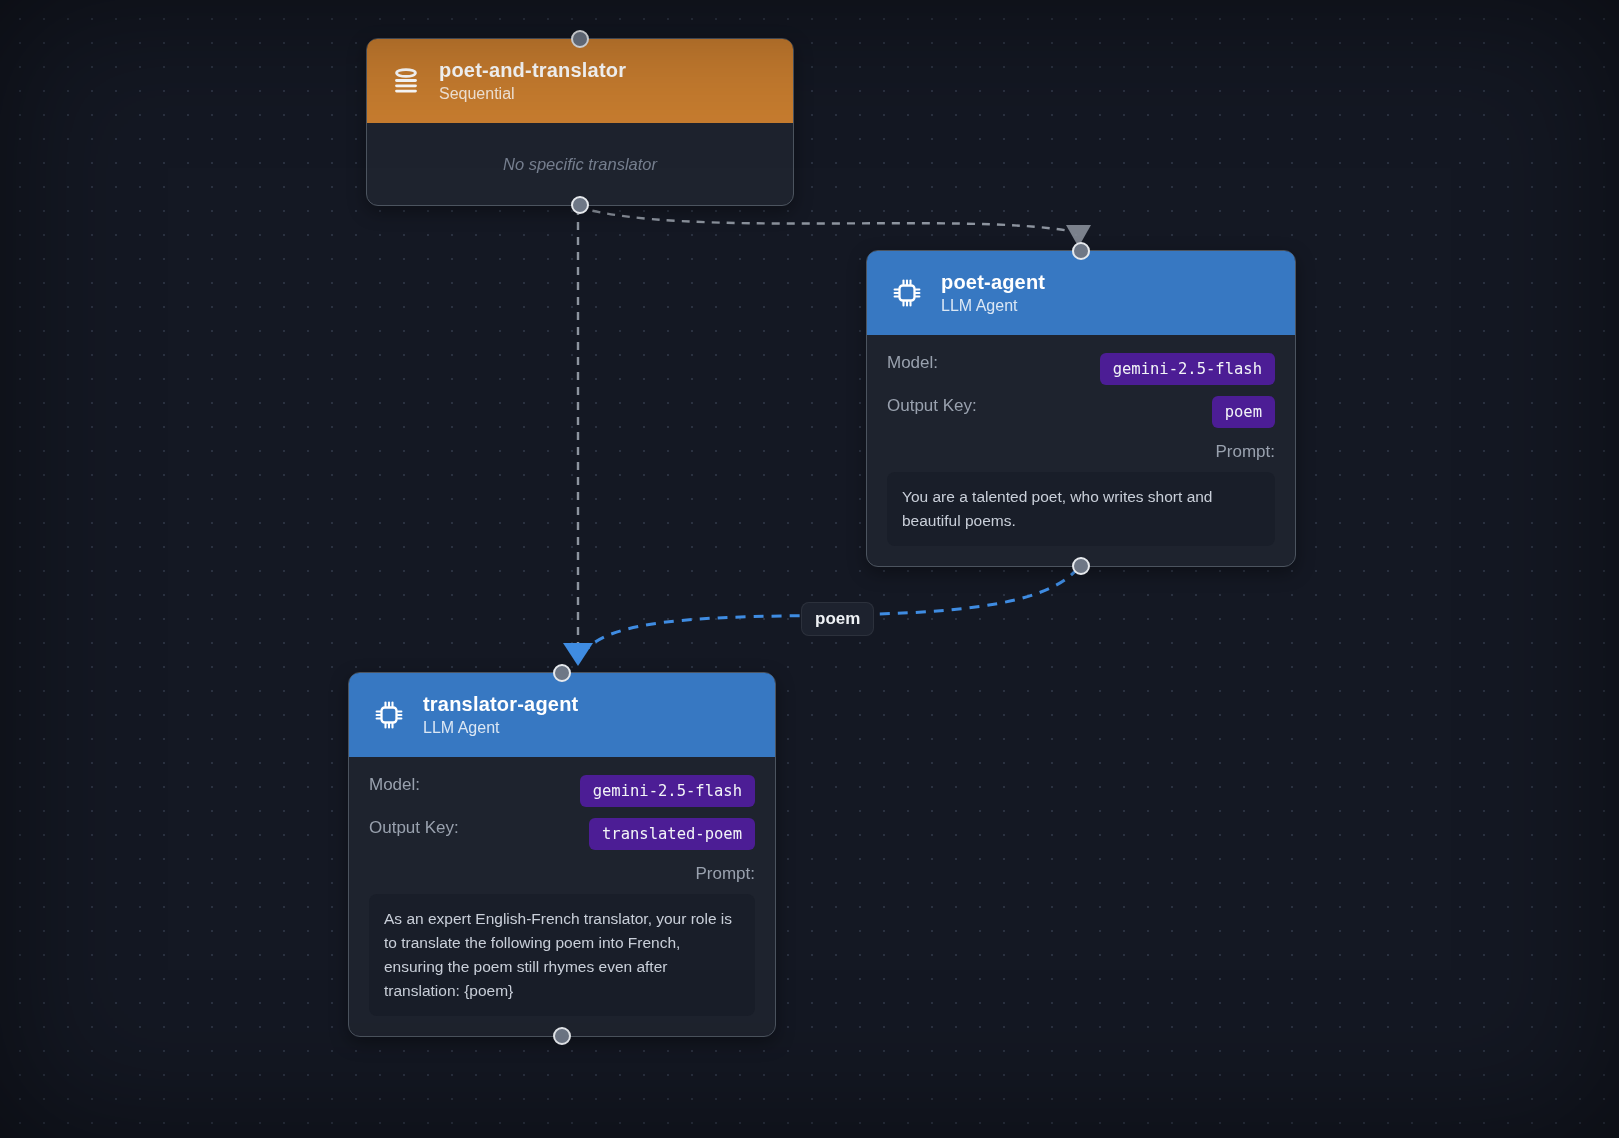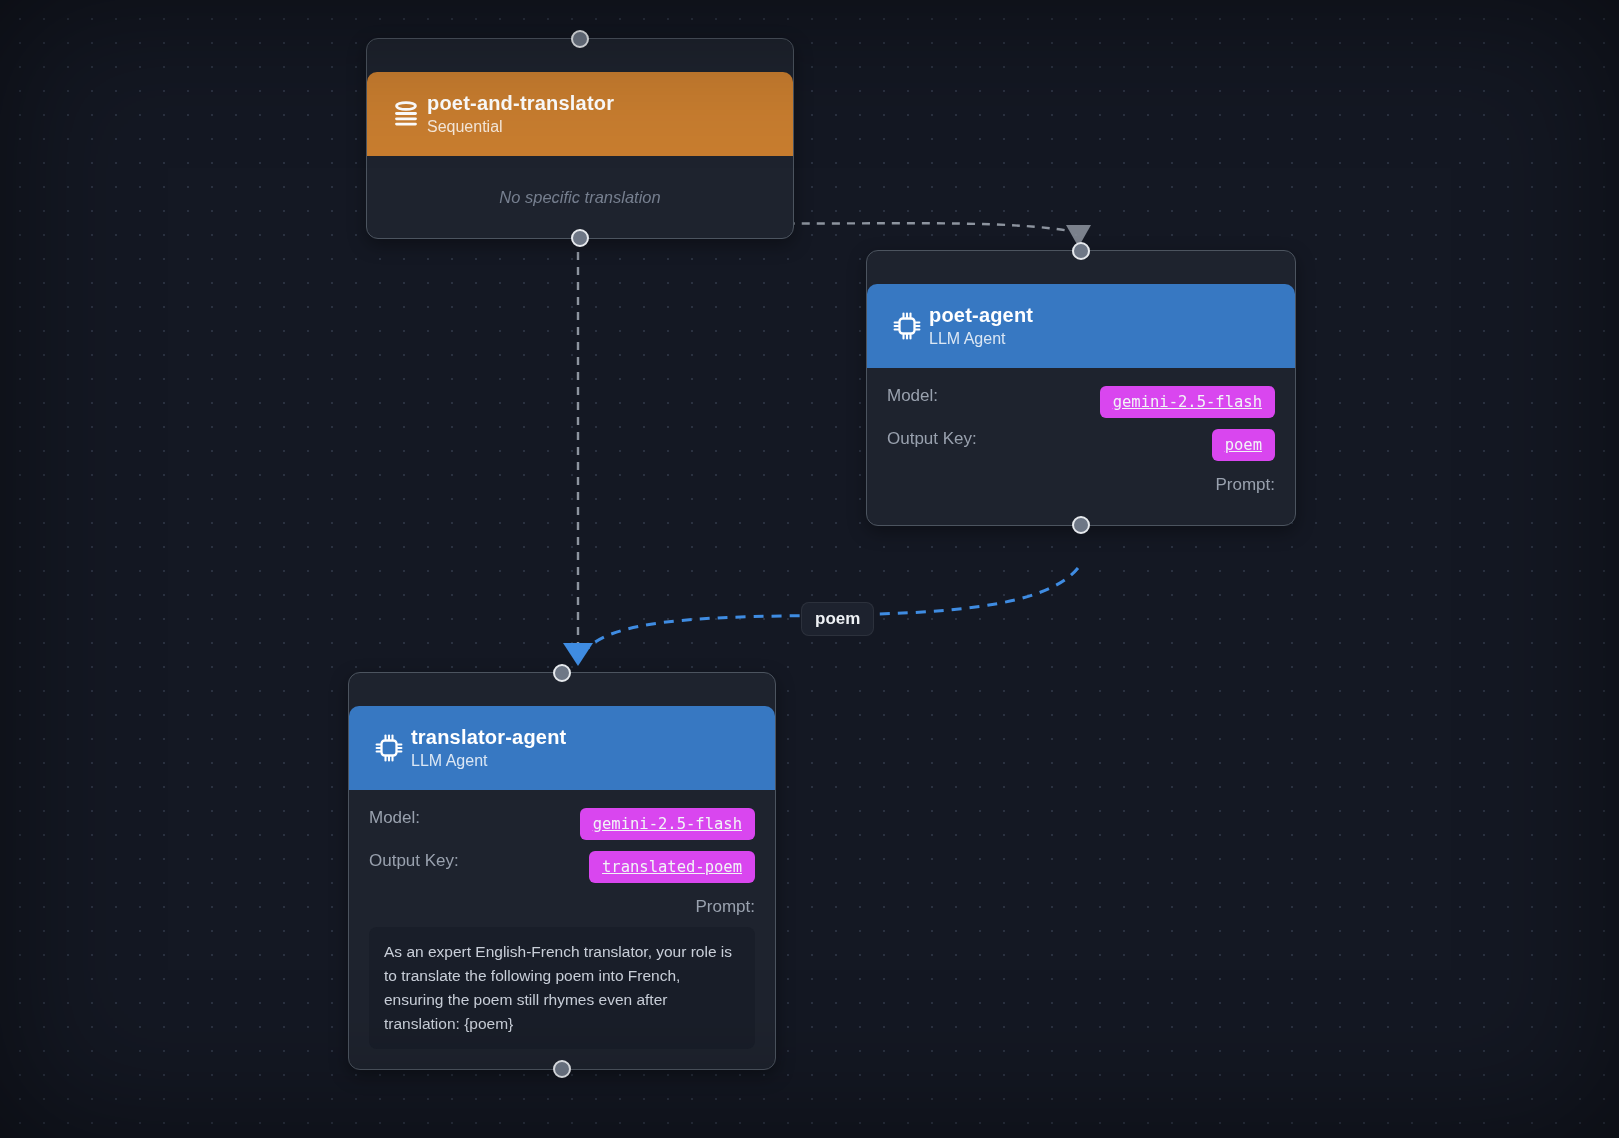--- a/index.html
+++ b/index.html
@@ -18,45 +18,43 @@
   .edges{position:absolute;inset:0;z-index:1;}
   .edge-gray{stroke-width:2.4;fill:none;stroke-dasharray:8 7;}
   .edge-blue{stroke-width:3;fill:none;stroke-dasharray:10 8;}
   .node{
     position:absolute;z-index:2;
     border:1.5px solid #4c545f;border-radius:12px;
     background:#1e232e;
     box-shadow:0 6px 18px rgba(0,0,0,0.35);
   }
   .node-header{
-    display:flex;align-items:center;gap:6px;
+    display:flex;align-items:center;gap:18px;
     padding:15px 24px;min-height:54px;
     border-radius:10px 10px 0 0;
-    margin-top:33px;
   }
   .node-icon{flex:0 0 auto;display:flex;align-items:center;}
   .node-title{font-size:20px;font-weight:700;color:#ffffff;letter-spacing:0.2px;}
   .node-subtitle{font-size:16px;color:rgba(255,255,255,0.82);margin-top:3px;}
   .node-body{padding:18px 20px 20px 20px;border-radius:0 0 10px 10px;}
   .empty-body{
     height:82px;display:flex;align-items:center;justify-content:center;
     padding:0;border-radius:0 0 10px 10px;
   }
   .empty-note{font-style:italic;color:#767f8f;font-size:16.5px;}
   .attr-row{
     display:flex;align-items:flex-start;justify-content:space-between;
     margin-bottom:11px;
   }
   .attr-label{color:#99a1ae;font-size:17px;}
   .attr-chip{
     font-family:"DejaVu Sans Mono", monospace;
     font-size:15.5px;color:#f2f4f7;
-    background:#d946ef;border-radius:6px;
+    background:#4c1d95;border-radius:6px;
     padding:7px 13px;
-    text-decoration:underline;
   }
   .prompt-label{color:#99a1ae;font-size:17px;margin:14px 0 10px 0;text-align:right;}
   .prompt-box{
     background:#191e29;border-radius:8px;
     padding:13px 15px;
     color:#c9cfd9;font-size:15.5px;line-height:24px;
   }
   .handle{
     position:absolute;left:50%;width:14px;height:14px;margin-left:-9px;
     background:#6e7786;border:2.2px solid #e6e9ed;border-radius:50%;
@@ -100,21 +98,21 @@
         <line x1="5.5" y1="19.8" x2="24.5" y2="19.8" stroke="#ffffff" stroke-width="2.8" stroke-linecap="round"></line>
         <line x1="5.5" y1="25.1" x2="24.5" y2="25.1" stroke="#ffffff" stroke-width="2.8" stroke-linecap="round"></line>
       </svg>
     </span>
     <span>
       <div class="node-title">poet-and-translator</div>
       <div class="node-subtitle">Sequential</div>
     </span>
   </div>
   <div class="node-body empty-body">
-    <span class="empty-note">No specific translation</span>
+    <span class="empty-note">No specific translator</span>
   </div>
   <div class="handle handle-bottom"></div>
 </div>
 
 <div class="node" style="left:866px;top:250px;width:428px;">
   <div class="handle handle-top"></div>
   <div class="node-header" style="background-color: rgb(55, 120, 194);">
     <span class="node-icon">
       <svg class="icon" width="32" height="32" viewBox="0 0 32 32">
         <rect x="8.5" y="8.5" width="15" height="15" rx="3.2" fill="none" stroke="#ffffff" stroke-width="2.3"></rect>
@@ -142,20 +140,21 @@
   <div class="node-body">
     <div class="attr-row">
       <span class="attr-label">Model:</span>
       <span class="attr-chip">gemini-2.5-flash</span>
     </div>
     <div class="attr-row">
       <span class="attr-label">Output Key:</span>
       <span class="attr-chip">poem</span>
     </div>
     <div class="prompt-label">Prompt:</div>
+    <div class="prompt-box">You are a talented poet, who writes short and beautiful poems.</div>
   </div>
   <div class="handle handle-bottom"></div>
 </div>
 
 <div class="node" style="left:348px;top:672px;width:426px;">
   <div class="handle handle-top"></div>
   <div class="node-header" style="background-color: rgb(55, 120, 194);">
     <span class="node-icon">
       <svg class="icon" width="32" height="32" viewBox="0 0 32 32">
         <rect x="8.5" y="8.5" width="15" height="15" rx="3.2" fill="none" stroke="#ffffff" stroke-width="2.3"></rect>

